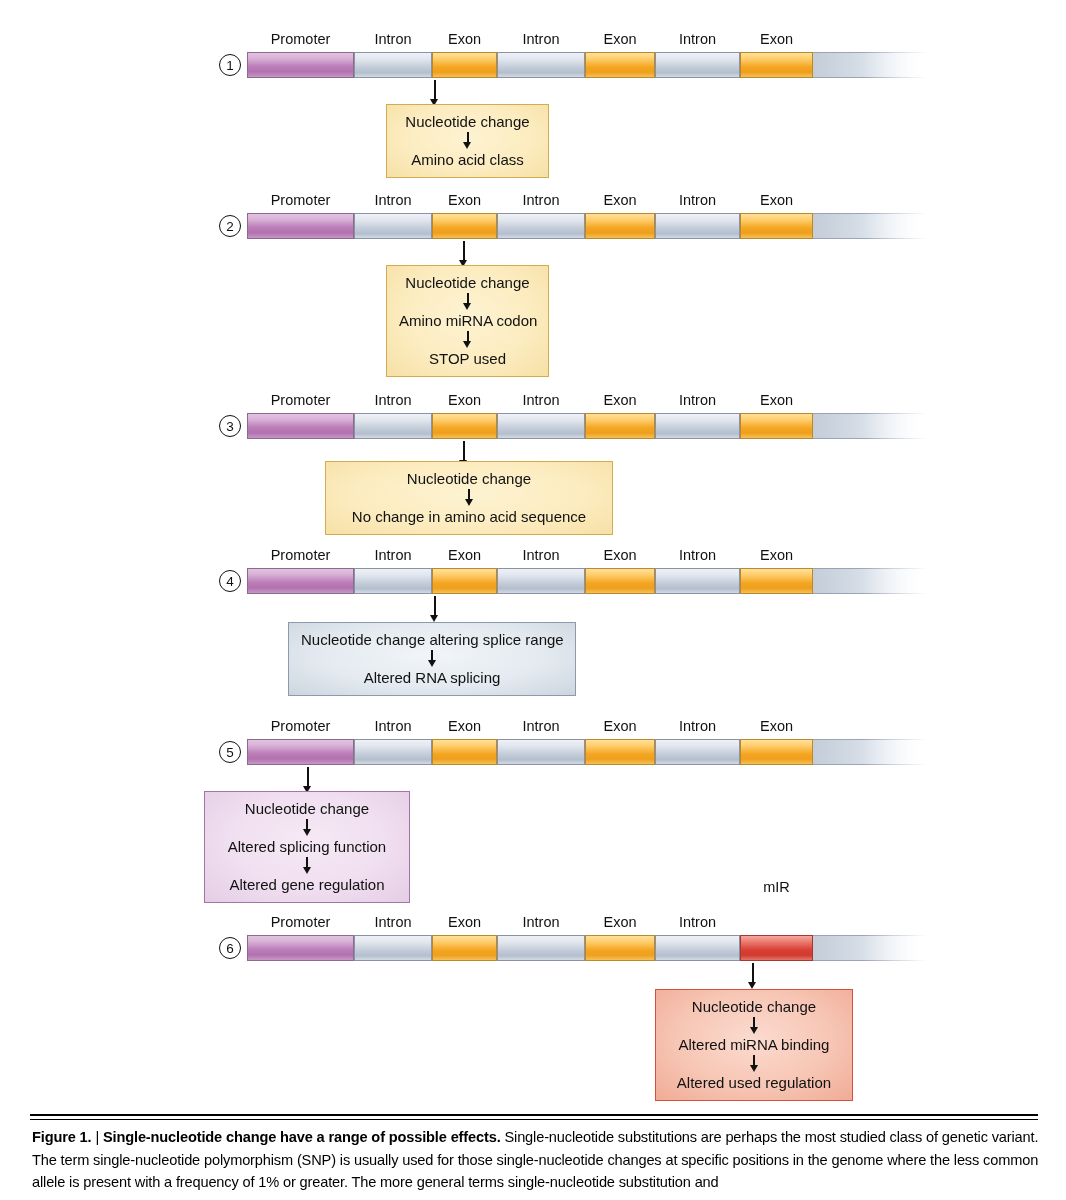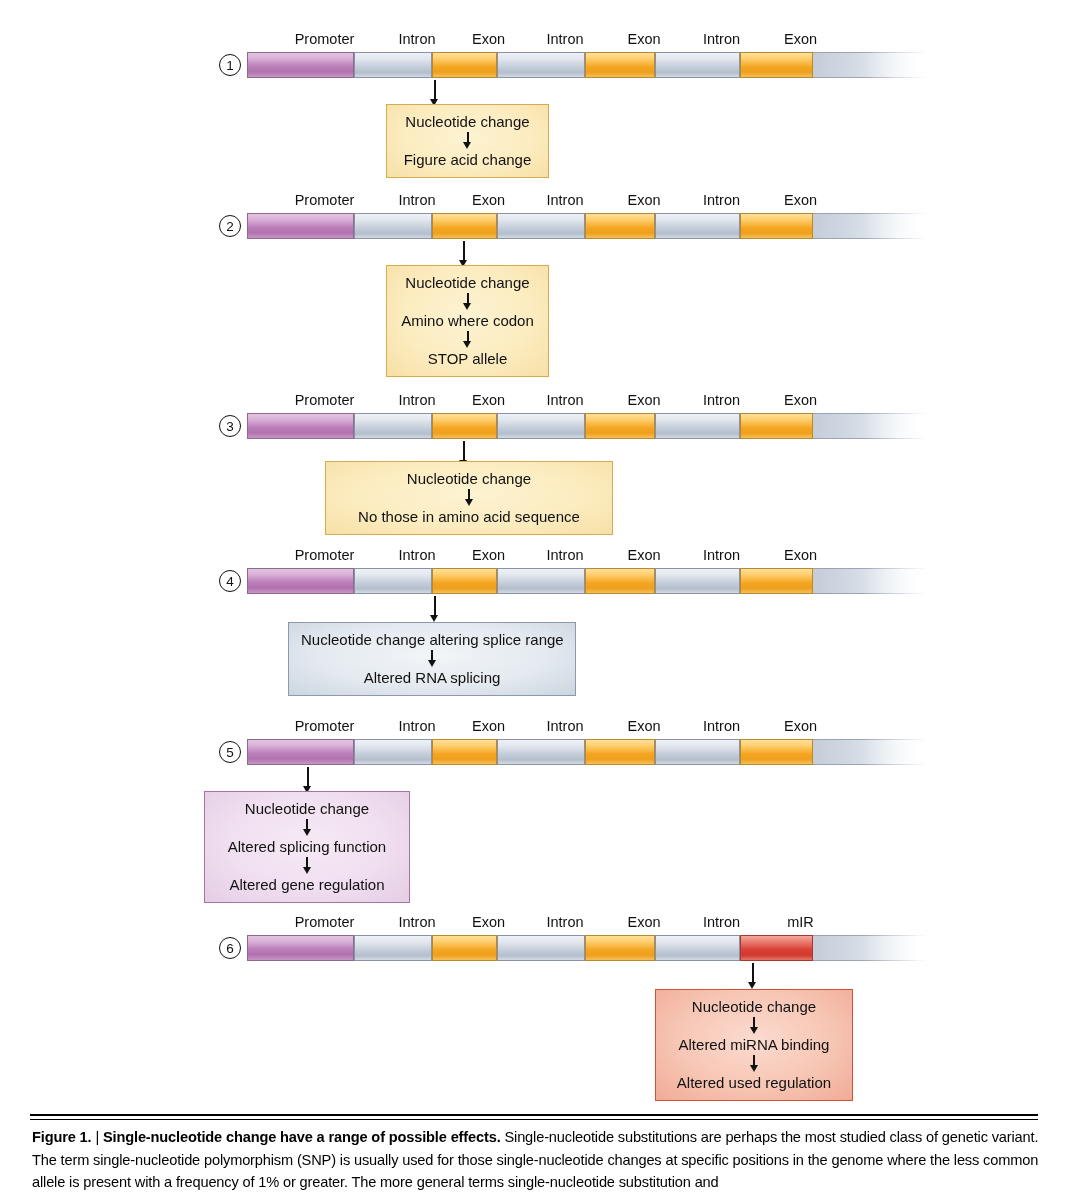--- a/index.html
+++ b/index.html
@@ -68,21 +68,20 @@
             mask-image:linear-gradient(to right,#000 0%,#000 45%,rgba(0,0,0,0) 100%);
   }
 
   .seglabel{
     position:absolute;
     font-size:14.5px;
     text-align:center;
     color:#111;
     white-space:nowrap;
     transform:translateX(-50%);
-    margin-left:24px;
   }
 
   
   .arrow{position:absolute;width:13px;}
   .arrow .shaft{
     position:absolute;left:6px;top:0;width:1.9px;background:#111;
   }
   .arrow .head{
     position:absolute;left:2px;width:0;height:0;
     border-left:4.6px solid transparent;
@@ -187,21 +186,21 @@
         <div class="seg exon" style="left: 493px; width: 73px;"></div>
         <div class="tail" style="left: 566px; width: 114px;"></div>
       </div>
       <div class="arrow" style="left: 428px; top: 80px; height: 26px;">
         <div class="shaft" style="height: 19px;"></div>
         <div class="head" style="top: 18.5px;"></div>
       </div>
       <div class="box yellow" style="left: 386px; top: 104px; width: 163px;">
         <div class="line">Nucleotide change</div>
         <div class="dn"></div>
-        <div class="line">Figure acid change</div>
+        <div class="line">Amino acid class</div>
       </div>
     </div>
     <div class="row" style="top: 0px;">
       <div class="idx" style="left: 219px; top: 215px;">2</div>
       <div class="seglabel" style="left: 300.5px; top: 192px;">Promoter</div>
       <div class="seglabel" style="left: 393px; top: 192px;">Intron</div>
       <div class="seglabel" style="left: 464.5px; top: 192px;">Exon</div>
       <div class="seglabel" style="left: 541px; top: 192px;">Intron</div>
       <div class="seglabel" style="left: 620px; top: 192px;">Exon</div>
       <div class="seglabel" style="left: 697.5px; top: 192px;">Intron</div>
@@ -216,23 +215,23 @@
         <div class="seg exon" style="left: 493px; width: 73px;"></div>
         <div class="tail" style="left: 566px; width: 114px;"></div>
       </div>
       <div class="arrow" style="left: 457px; top: 241px; height: 26px;">
         <div class="shaft" style="height: 19px;"></div>
         <div class="head" style="top: 18.5px;"></div>
       </div>
       <div class="box yellow" style="left: 386px; top: 265px; width: 163px;">
         <div class="line">Nucleotide change</div>
         <div class="dn"></div>
-        <div class="line">Amino where codon</div>
-        <div class="dn"></div>
-        <div class="line">STOP allele</div>
+        <div class="line">Amino miRNA codon</div>
+        <div class="dn"></div>
+        <div class="line">STOP used</div>
       </div>
     </div>
     <div class="row" style="top: 0px;">
       <div class="idx" style="left: 219px; top: 415px;">3</div>
       <div class="seglabel" style="left: 300.5px; top: 392px;">Promoter</div>
       <div class="seglabel" style="left: 393px; top: 392px;">Intron</div>
       <div class="seglabel" style="left: 464.5px; top: 392px;">Exon</div>
       <div class="seglabel" style="left: 541px; top: 392px;">Intron</div>
       <div class="seglabel" style="left: 620px; top: 392px;">Exon</div>
       <div class="seglabel" style="left: 697.5px; top: 392px;">Intron</div>
@@ -247,21 +246,21 @@
         <div class="seg exon" style="left: 493px; width: 73px;"></div>
         <div class="tail" style="left: 566px; width: 114px;"></div>
       </div>
       <div class="arrow" style="left: 457px; top: 441px; height: 26px;">
         <div class="shaft" style="height: 19px;"></div>
         <div class="head" style="top: 18.5px;"></div>
       </div>
       <div class="box yellow" style="left: 325px; top: 461px; width: 288px;">
         <div class="line">Nucleotide change</div>
         <div class="dn"></div>
-        <div class="line">No those in amino acid sequence</div>
+        <div class="line">No change in amino acid sequence</div>
       </div>
     </div>
     <div class="row" style="top: 0px;">
       <div class="idx" style="left: 219px; top: 570px;">4</div>
       <div class="seglabel" style="left: 300.5px; top: 547px;">Promoter</div>
       <div class="seglabel" style="left: 393px; top: 547px;">Intron</div>
       <div class="seglabel" style="left: 464.5px; top: 547px;">Exon</div>
       <div class="seglabel" style="left: 541px; top: 547px;">Intron</div>
       <div class="seglabel" style="left: 620px; top: 547px;">Exon</div>
       <div class="seglabel" style="left: 697.5px; top: 547px;">Intron</div>
@@ -318,21 +317,21 @@
       </div>
     </div>
     <div class="row" style="top: 0px;">
       <div class="idx" style="left: 219px; top: 937px;">6</div>
       <div class="seglabel" style="left: 300.5px; top: 914px;">Promoter</div>
       <div class="seglabel" style="left: 393px; top: 914px;">Intron</div>
       <div class="seglabel" style="left: 464.5px; top: 914px;">Exon</div>
       <div class="seglabel" style="left: 541px; top: 914px;">Intron</div>
       <div class="seglabel" style="left: 620px; top: 914px;">Exon</div>
       <div class="seglabel" style="left: 697.5px; top: 914px;">Intron</div>
-      <div class="seglabel" style="left: 776.5px; top: 914px;">mIR</div>
+      <div class="seglabel" style="left: 776.5px; top: 879px;">mIR</div>
       <div class="track" style="left: 247px; top: 935px;">
         <div class="seg promoter" style="left: 0px; width: 107px;"></div>
         <div class="seg intron" style="left: 107px; width: 78px;"></div>
         <div class="seg exon" style="left: 185px; width: 65px;"></div>
         <div class="seg intron" style="left: 250px; width: 88px;"></div>
         <div class="seg exon" style="left: 338px; width: 70px;"></div>
         <div class="seg intron" style="left: 408px; width: 85px;"></div>
         <div class="seg mir" style="left: 493px; width: 73px;"></div>
         <div class="tail" style="left: 566px; width: 114px;"></div>
       </div>

